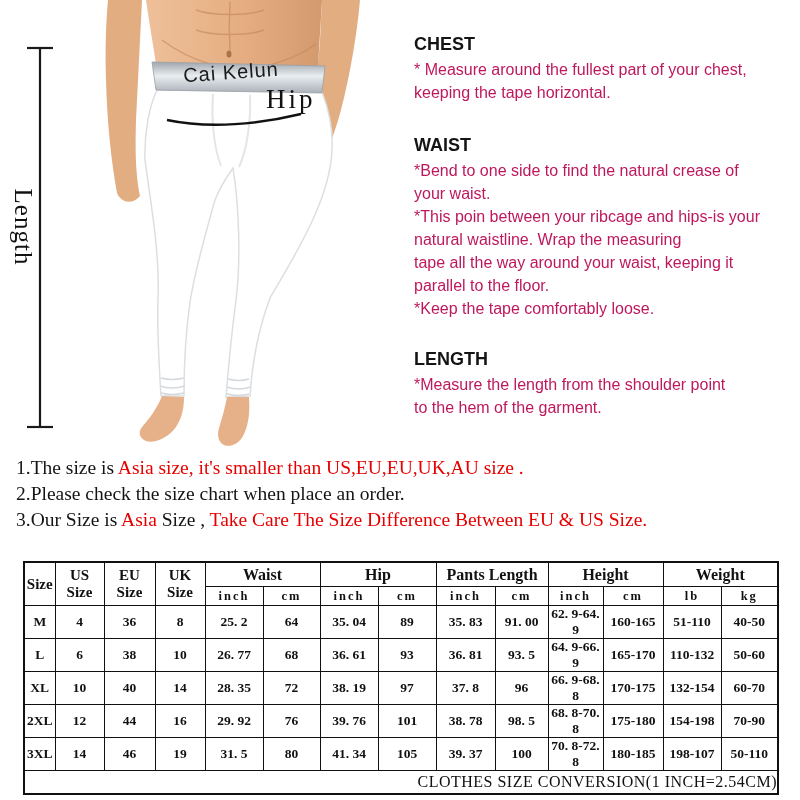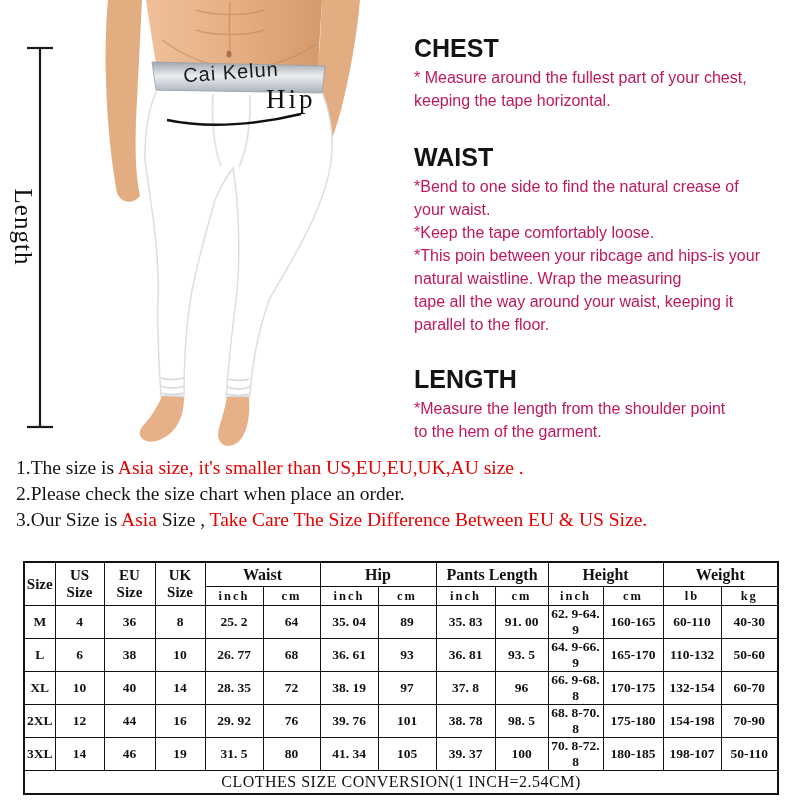--- a/index.html
+++ b/index.html
@@ -11,38 +11,38 @@
   .length-label{position:absolute;left:-28px;top:212px;width:100px;height:30px;
     transform:rotate(90deg);text-align:center;
     font-family:"Liberation Serif",serif;font-size:25px;color:#111;letter-spacing:1px;}
   .brand-label{position:absolute;left:166px;top:61px;width:130px;text-align:center;
     transform:rotate(-4deg);font-size:20px;color:#1b1b1b;letter-spacing:1px;
     font-family:"Liberation Sans",sans-serif;}
   .hip-label{position:absolute;left:266px;top:84px;
     font-family:"Liberation Serif",serif;font-size:27px;color:#111;letter-spacing:3px;}
   
   .instructions{position:absolute;left:414px;top:34px;width:382px;}
-  .instructions h2{margin:0 0 3px 0;font-size:25px;font-weight:bold;color:#141414;letter-spacing:0;}
+  .instructions h2{margin:0 0 3px 0;font-size:18px;font-weight:bold;color:#141414;letter-spacing:0;}
   .instructions p{margin:0;font-size:16px;line-height:23px;color:#be185d;white-space:pre-line;}
   .sec-waist{margin-top:31px;}
   .sec-length{margin-top:29px;}
   
   .notes{position:absolute;left:16px;top:455px;width:780px;font-size:19.5px;line-height:26px;font-family:Liberation Serif, serif;}
   .notes .red{color:var(--red);}
   .notes .black{color:#141414;}
   
   .size-table{position:absolute;left:23px;top:561px;width:676px;border-collapse:collapse;
     table-layout:fixed;font-family:"Liberation Serif",serif;color:#111;}
   .size-table th,.size-table td{border:1.6px solid #111;text-align:center;padding:0;overflow:hidden;}
   .size-table{border:2px solid #111;}
   .size-table .colhead{font-size:15px;font-weight:bold;height:42px;}
   .size-table .grouphead{font-size:16px;font-weight:bold;height:23px;}
   .size-table .subhead{font-size:12.5px;font-weight:bold;letter-spacing:2px;height:18px;}
   .size-table tbody td{font-size:13.5px;font-weight:bold;height:18px;}
-  .size-table .tfoot-cell{font-size:16px;font-weight:normal;height:22px;letter-spacing:0.5px;}
+  .size-table .tfoot-cell{font-size:16px;font-weight:normal;height:22px;letter-spacing:0.5px;text-align:right;}
 </style>
 </head>
 <body>
 
 <div class="canvas">
 
   <div class="figure-wrap">
     <svg width="430" height="455" viewBox="0 0 430 455">
       <defs>
         <linearGradient id="skinG" x1="0" y1="0" x2="1" y2="0">
@@ -120,25 +120,25 @@
   <div class="instructions">
     <section>
       <h2>CHEST</h2>
       <p>* Measure around the fullest part of your chest,
 keeping the tape horizontal.</p>
     </section>
     <section class="sec-waist">
       <h2>WAIST</h2>
       <p>*Bend to one side to find the natural crease of
 your waist.</p>
-      <p>*Keep the tape comfortably loose.</p>
       <p>*This poin between your ribcage and hips-is your
 natural waistline. Wrap the measuring
 tape all the way around your waist, keeping it
 parallel to the floor.</p>
+      <p>*Keep the tape comfortably loose.</p>
     </section>
     <section class="sec-length">
       <h2>LENGTH</h2>
       <p>*Measure the length from the shoulder point
 to the hem of the garment.</p>
     </section>
   </div>
 
   <div class="notes">
     <div><span class="black">1.The size is </span><span class="red">Asia size, it's smaller than US,EU,EU,UK,AU size .</span></div>
@@ -195,22 +195,22 @@
           <td>36</td>
           <td>8</td>
           <td>25. 2</td>
           <td>64</td>
           <td>35. 04</td>
           <td>89</td>
           <td>35. 83</td>
           <td>91. 00</td>
           <td>62. 9-64. 9</td>
           <td>160-165</td>
-          <td>60-110</td>
-          <td>40-30</td>
+          <td>51-110</td>
+          <td>40-50</td>
         </tr>
         <tr>
           <td>L</td>
           <td>6</td>
           <td>38</td>
           <td>10</td>
           <td>26. 77</td>
           <td>68</td>
           <td>36. 61</td>
           <td>93</td>

